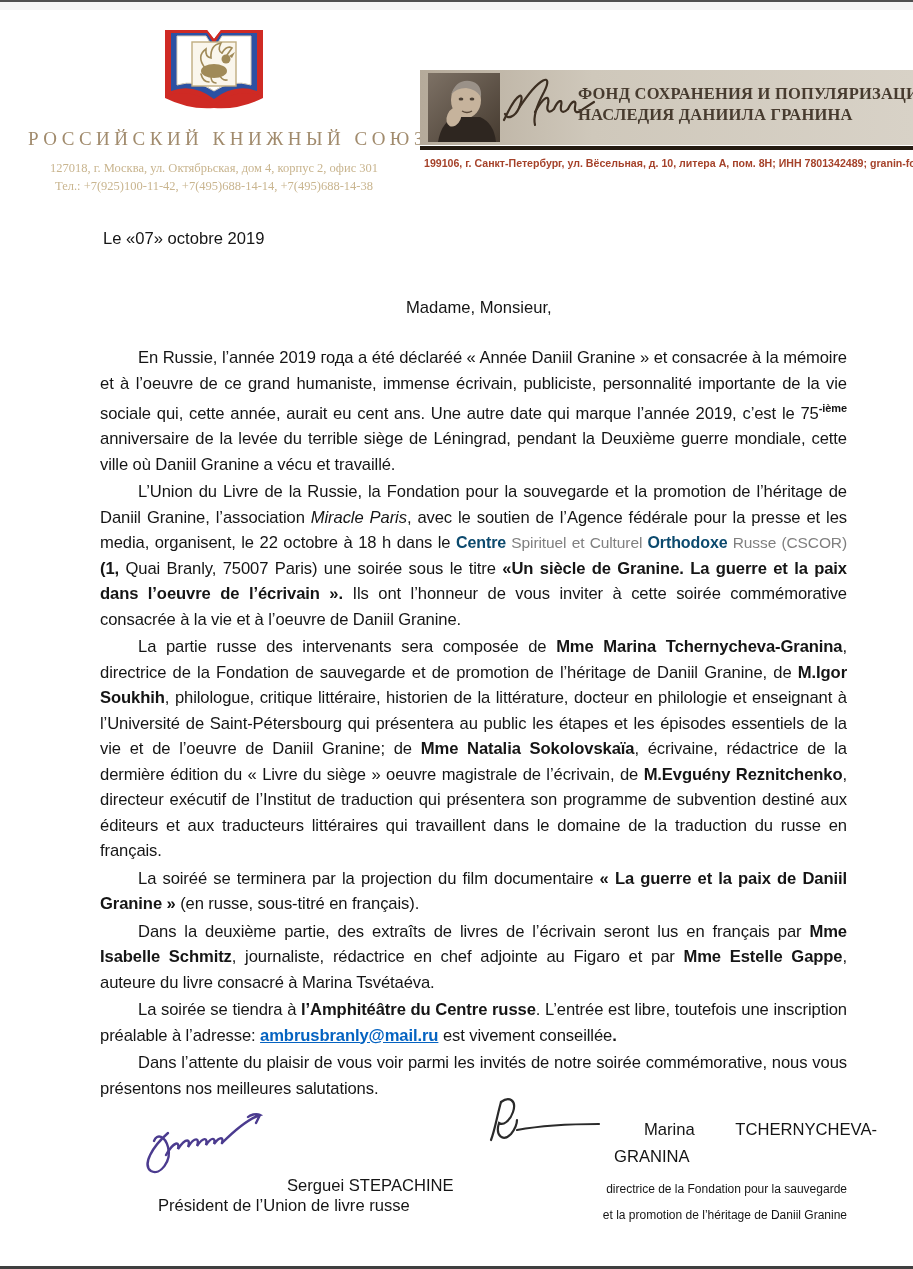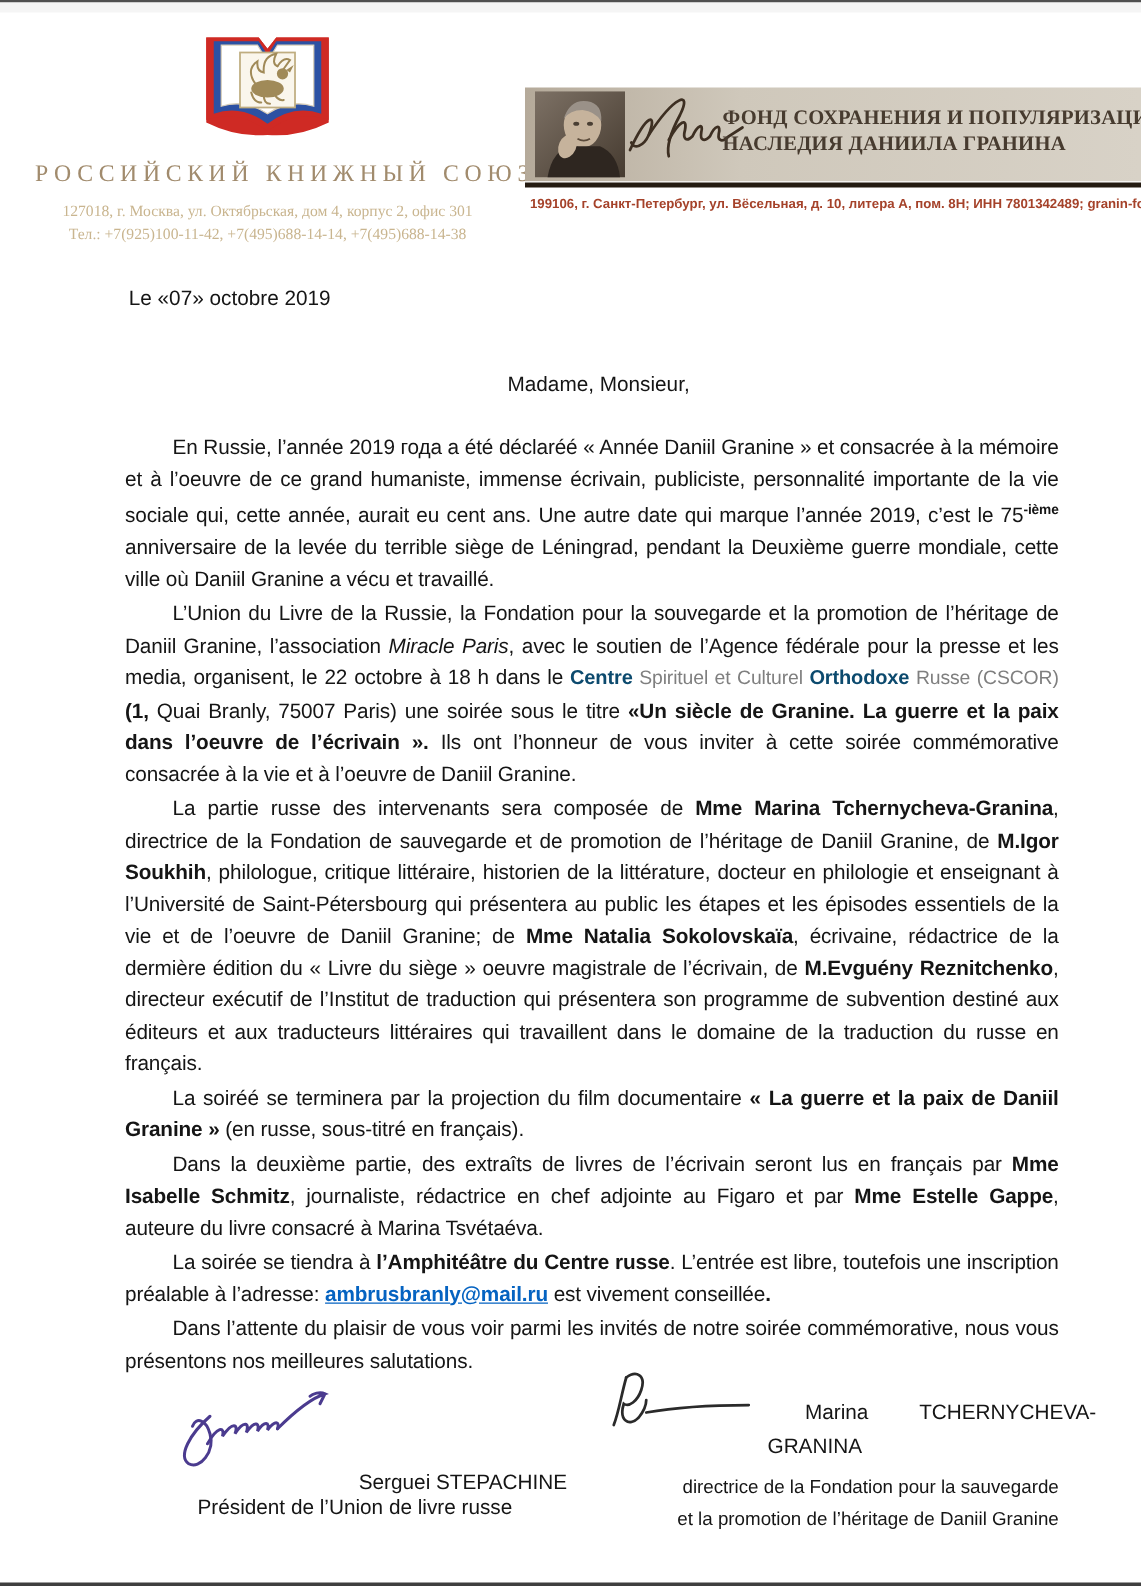--- a/index.html
+++ b/index.html
@@ -43,21 +43,21 @@
 
   
   .sig-left-svg{position:absolute;left:138px;top:1103px;width:135px;height:74px;}
   .sig-left-name{position:absolute;left:287px;top:1140px;font-size:16.6px;margin-top:36px;}
   .sig-left-title{position:absolute;left:112px;top:1196px;font-size:16.6px;margin-left:46px;}
   .sig-right-svg{position:absolute;left:487px;top:1096px;width:122px;height:70px;}
   .sig-right-name{position:absolute;left:614px;top:1120px;width:233px;display:flex;
                   justify-content:space-between;font-size:16.6px;margin-left:30px;}
   .sig-right-name2{position:absolute;left:614px;top:1147px;font-size:16.6px;}
   .sig-right-title{position:absolute;left:460px;top:1177px;width:387px;text-align:right;
-                   font-size:15px;line-height:25.5px;}
+                   font-size:12px;line-height:25.5px;}
 </style>
 </head>
 <body>
 
 <div class="page">
   <div class="edge-top"></div>
   <div class="edge-top2"></div>
 
   <div class="lh-left">
     <svg width="110" height="104" viewBox="0 0 110 100">

